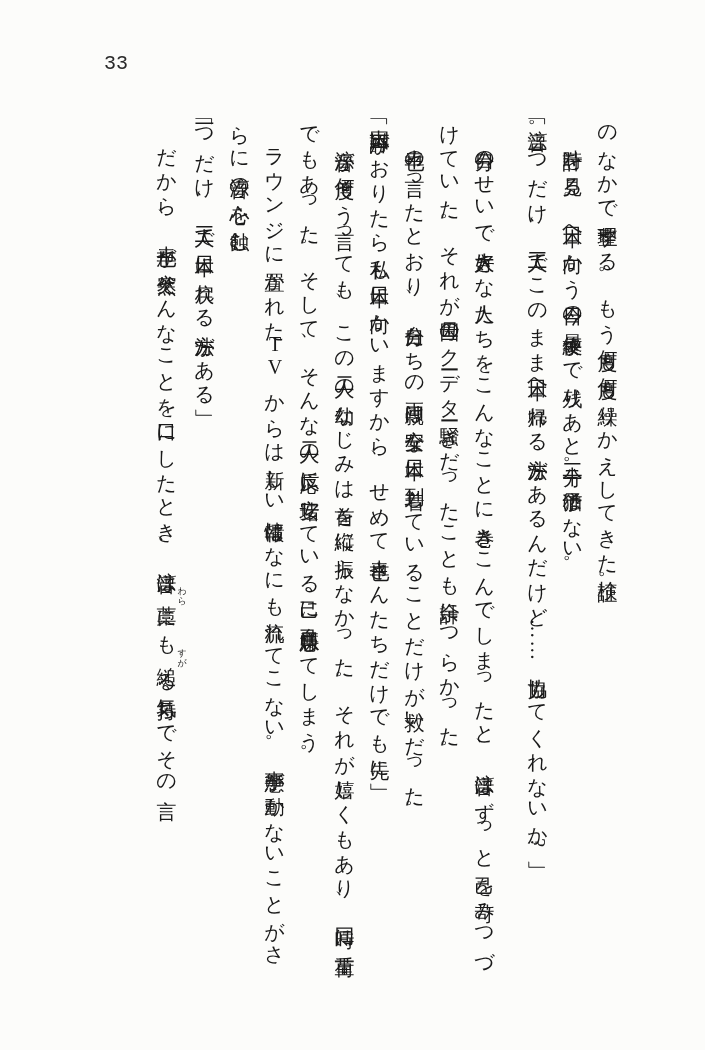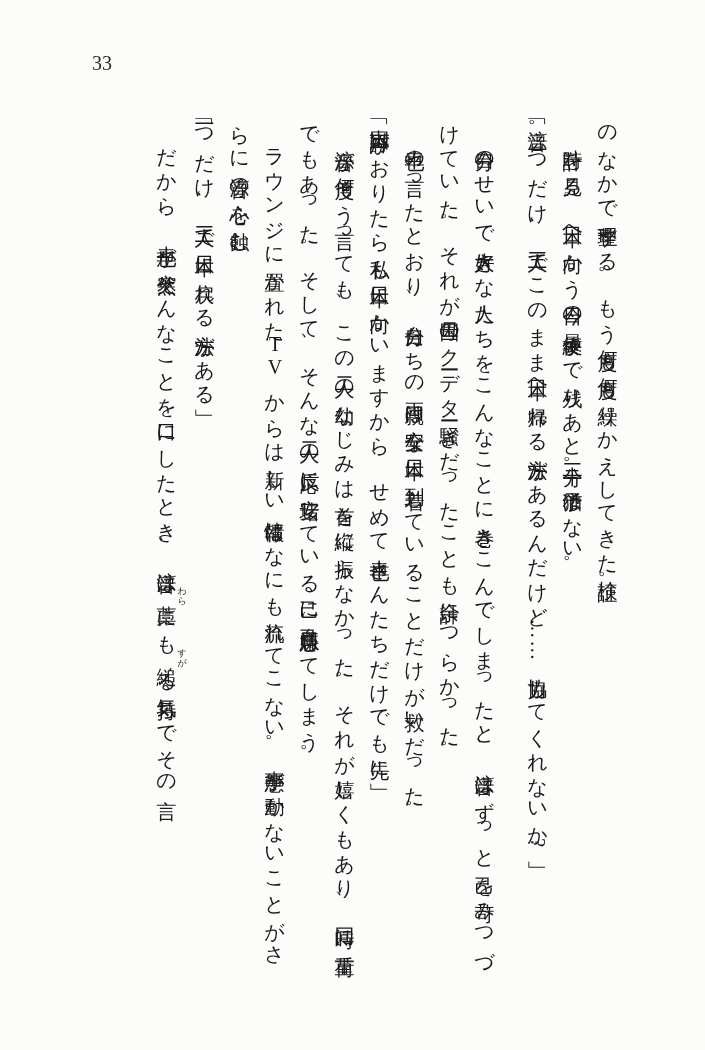--- a/index.html
+++ b/index.html
@@ -12,24 +12,24 @@
   .page {
     position: relative;
     width: 705px;
     height: 1050px;
     background: #fcfcfa;
     overflow: hidden;
   }
   .page-number {
     position: absolute;
     top: 52px;
-    left: 92px;
+    left: 104px;
     font-size: 20px;
     color: #2a2a2a;
-    font-family: Liberation Serif, serif;
+    font-family: Liberation Mono, monospace;
   }
   .text-flow {
     position: absolute;
     top: 112px;
     right: 80px;
     width: 590px;
     height: 852px;
     writing-mode: vertical-rl;
     -webkit-writing-mode: vertical-rl;
     text-orientation: mixed;

